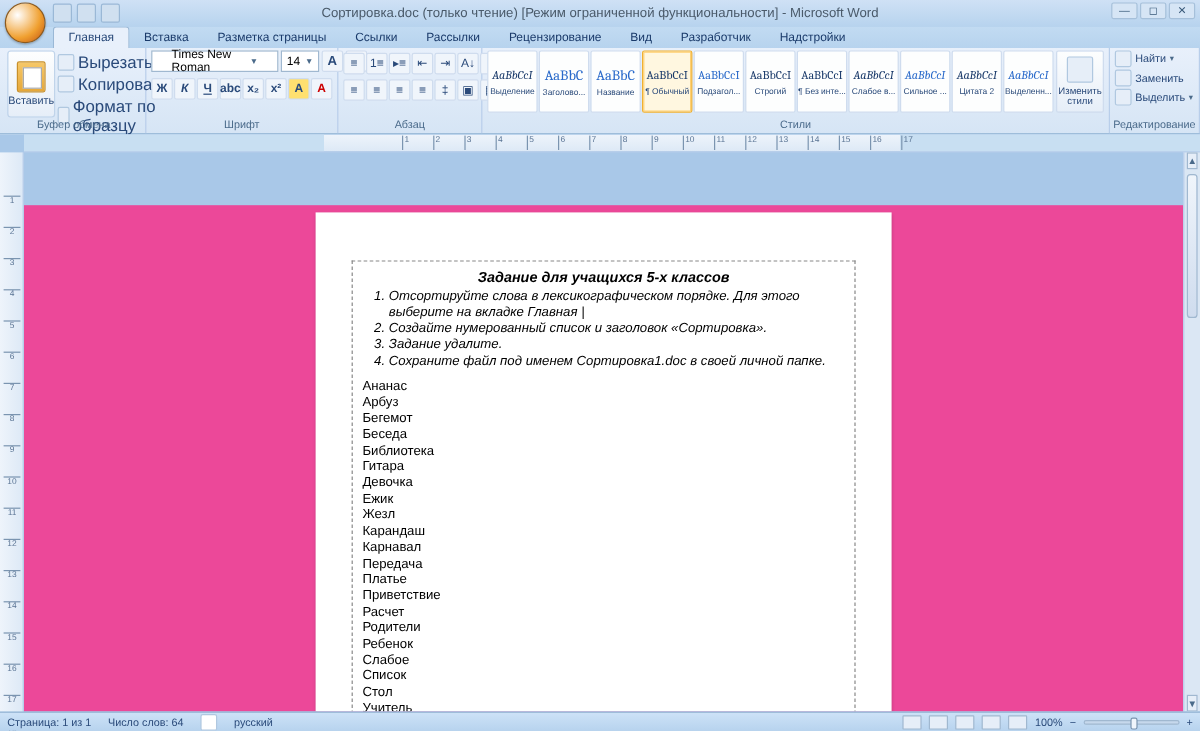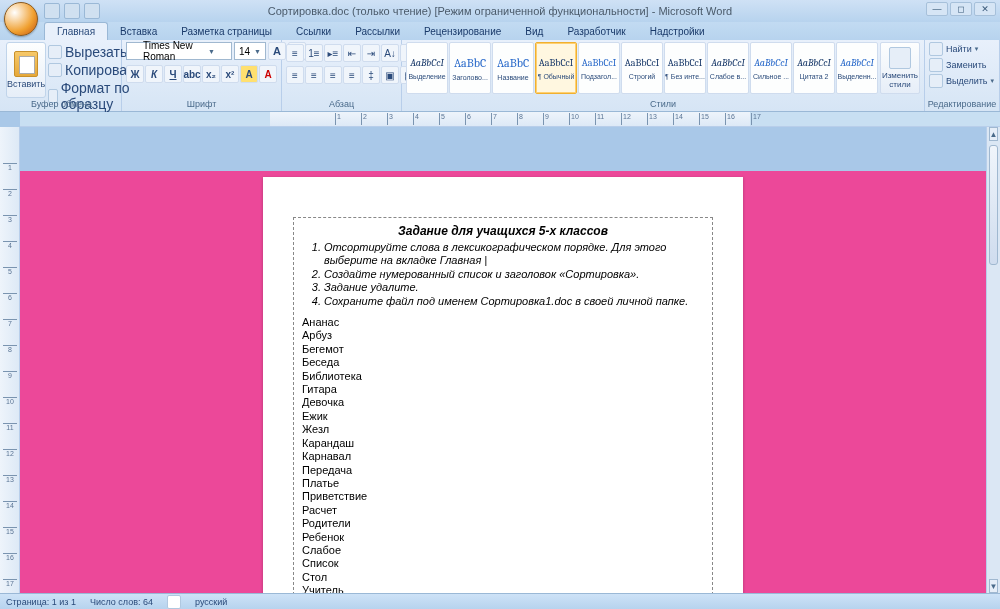--- a/index.html
+++ b/index.html
@@ -363,13 +363,26 @@
       <div class="arr" style="bottom:0">▼</div>
     </div>
   </div>
 </div>
 
 <div class="statusbar">
   <span>Страница: 1 из 1</span>
   <span>Число слов: 64</span>
   <span class="mini-icn" style="background:#fff"></span>
   <span>русский</span>
+  <div class="right">
+    <span class="view-btn"></span>
+    <span class="view-btn"></span>
+    <span class="view-btn"></span>
+    <span class="view-btn"></span>
+    <span class="view-btn"></span>
+    <span>100%</span>
+    <span>−</span>
+    <div class="zoom-slider">
+        <div class="knob"></div>
+      </div>
+    <span>+</span>
+  </div>
 </div>
 
 </body></html>

